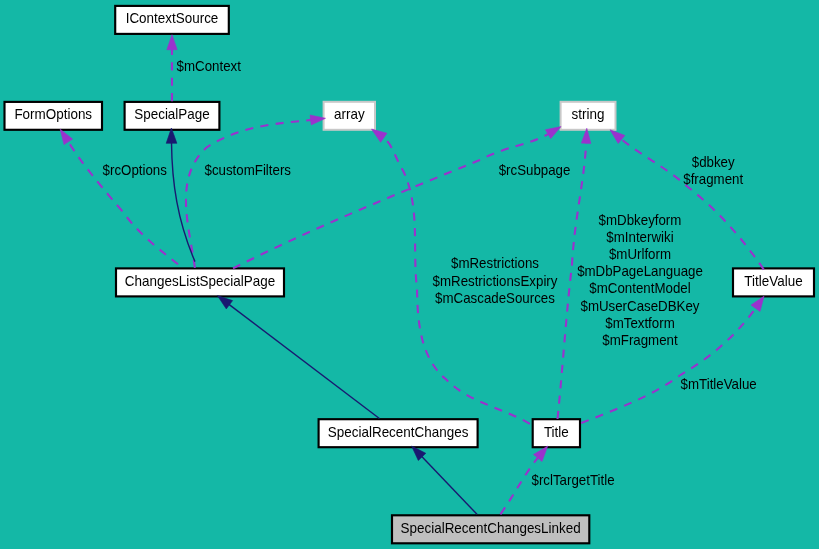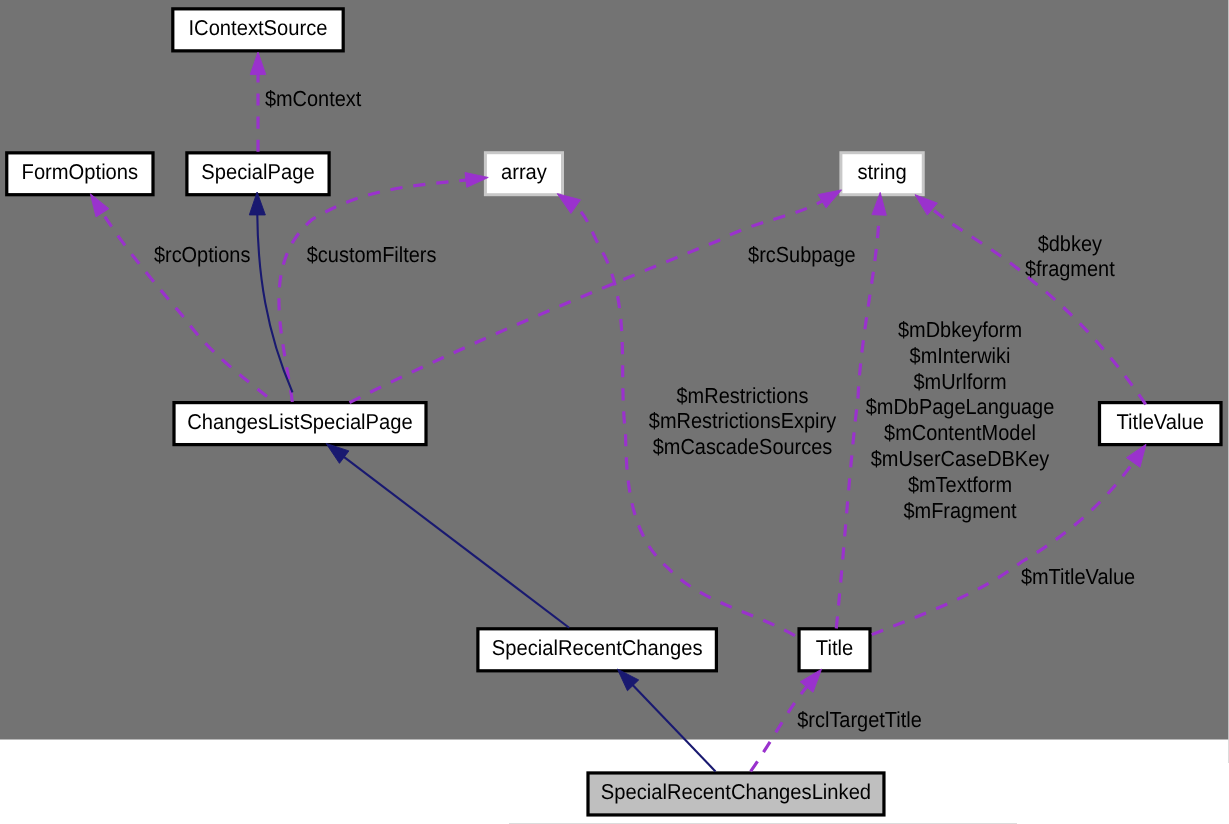--- a/index.html
+++ b/index.html
@@ -1,19 +1,19 @@
 <!DOCTYPE html>
 <html><head>
 <meta charset="utf-8">
 <title>SpecialRecentChangesLinked collaboration diagram</title>
 <style>
   html, body { margin:0; padding:0; background:#ffffff; }
   body { width:819px; height:549px; overflow:hidden;
          font-family:"Liberation Sans", sans-serif; }
-  #diagram { position:relative; width:819px; height:493px; background:#737373;text-align:center; }
+  #diagram { position:relative; width:819px; height:549px; background:#14b8a6;text-align:center; }
   svg { display:block; shape-rendering:geometricPrecision; }
   text { -webkit-font-smoothing:antialiased; }
   .nodelabel { font-family:"Liberation Sans", sans-serif; }
   .edgelabel { font-family:"Liberation Sans", sans-serif; }
   .nodebox { }
 </style>
 </head>
 <body>
 
 <div id="diagram">

